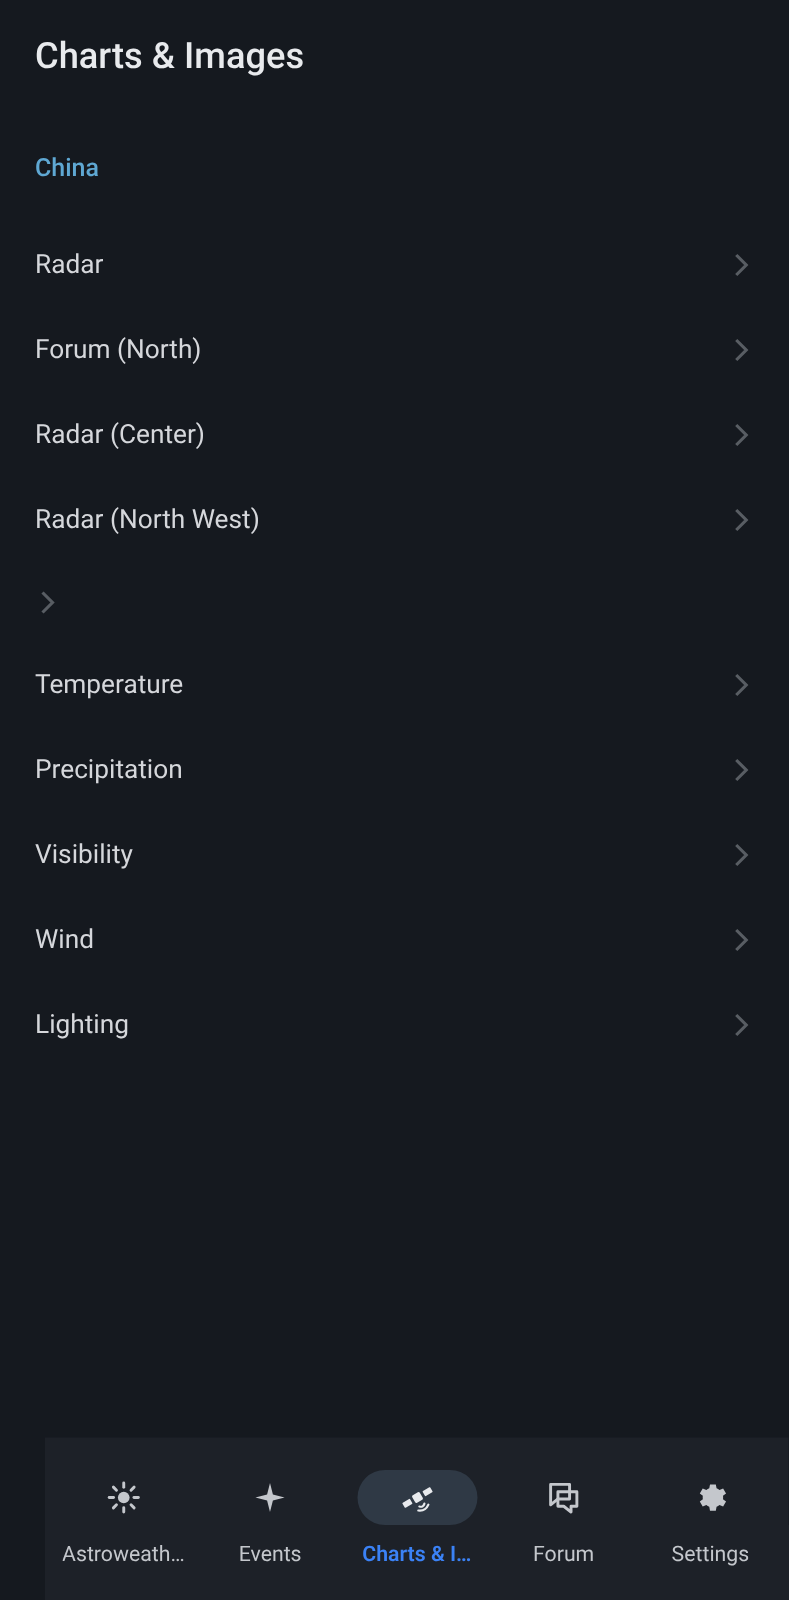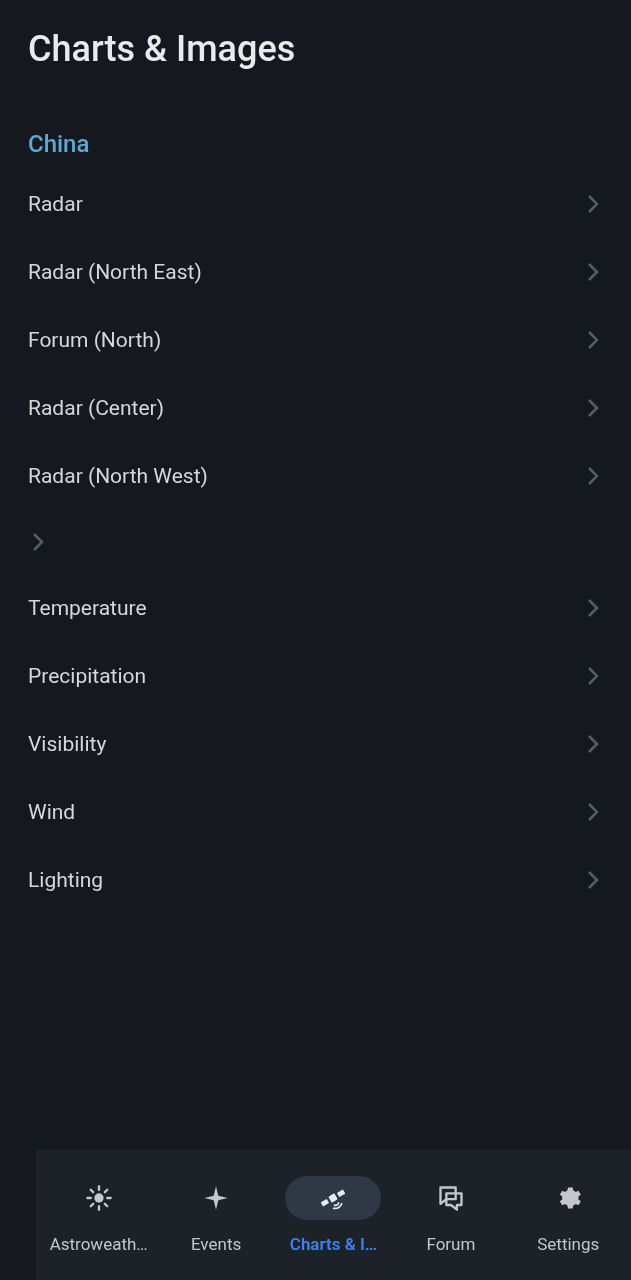--- a/index.html
+++ b/index.html
@@ -16,30 +16,30 @@
       display: flex;
       flex-direction: column;
       overflow: hidden;
     }
     .content {
       flex: 1;
       overflow-y: auto;
       padding: 28px 28px 0 28px;
     }
     .page-title {
-      font-size: 36px;
+      font-size: 29px;
       font-weight: 500;
       color: #e8eaed;
       margin-bottom: 60px;
     }
     .section-header {
-      font-size: 24px;
+      font-size: 20px;
       font-weight: 500;
       color: #5fa8d3;
-      margin-bottom: 12px;
+      margin-bottom: 32px;
     }
     .list-item {
       display: flex;
       align-items: center;
       justify-content: space-between;
       padding: 22px 0;
       cursor: pointer;
     }
     .list-item-label {
       font-size: 21px;
@@ -59,21 +59,21 @@
       height: 20px;
       stroke: #9aa0a6;
       stroke-width: 2.5;
       fill: none;
     }
     .bottom-nav {
       display: flex;
       background-color: #1d2128;
       height: 130px;
       align-items: center;
-      justify-content: flex-end;
+      justify-content: flex-start;
       padding: 0 4px;
       margin-left: 36px;
     }
     .nav-item {
       display: flex;
       flex-direction: column;
       align-items: center;
       justify-content: center;
       flex: 1;
       gap: 14px;
@@ -123,28 +123,20 @@
 </head>
 <body>
 
 <div class="content">
   <h1 class="page-title">Charts &amp; Images</h1>
   <div class="section-header">China</div>
   <div class="list">
 
   <div class="list-item">
         <span class="list-item-label">Radar</span>
-        <span class="chevron">
-          <svg viewBox="0 0 12 20">
-            <polyline points="2,2 10,10 2,18"></polyline>
-          </svg>
-        </span>
-      </div>
-      <div class="list-item">
-        <span class="list-item-label">Radar (North East)</span>
         <span class="chevron">
           <svg viewBox="0 0 12 20">
             <polyline points="2,2 10,10 2,18"></polyline>
           </svg>
         </span>
       </div>
       <div class="list-item">
         <span class="list-item-label">Forum (North)</span>
         <span class="chevron">
           <svg viewBox="0 0 12 20">

